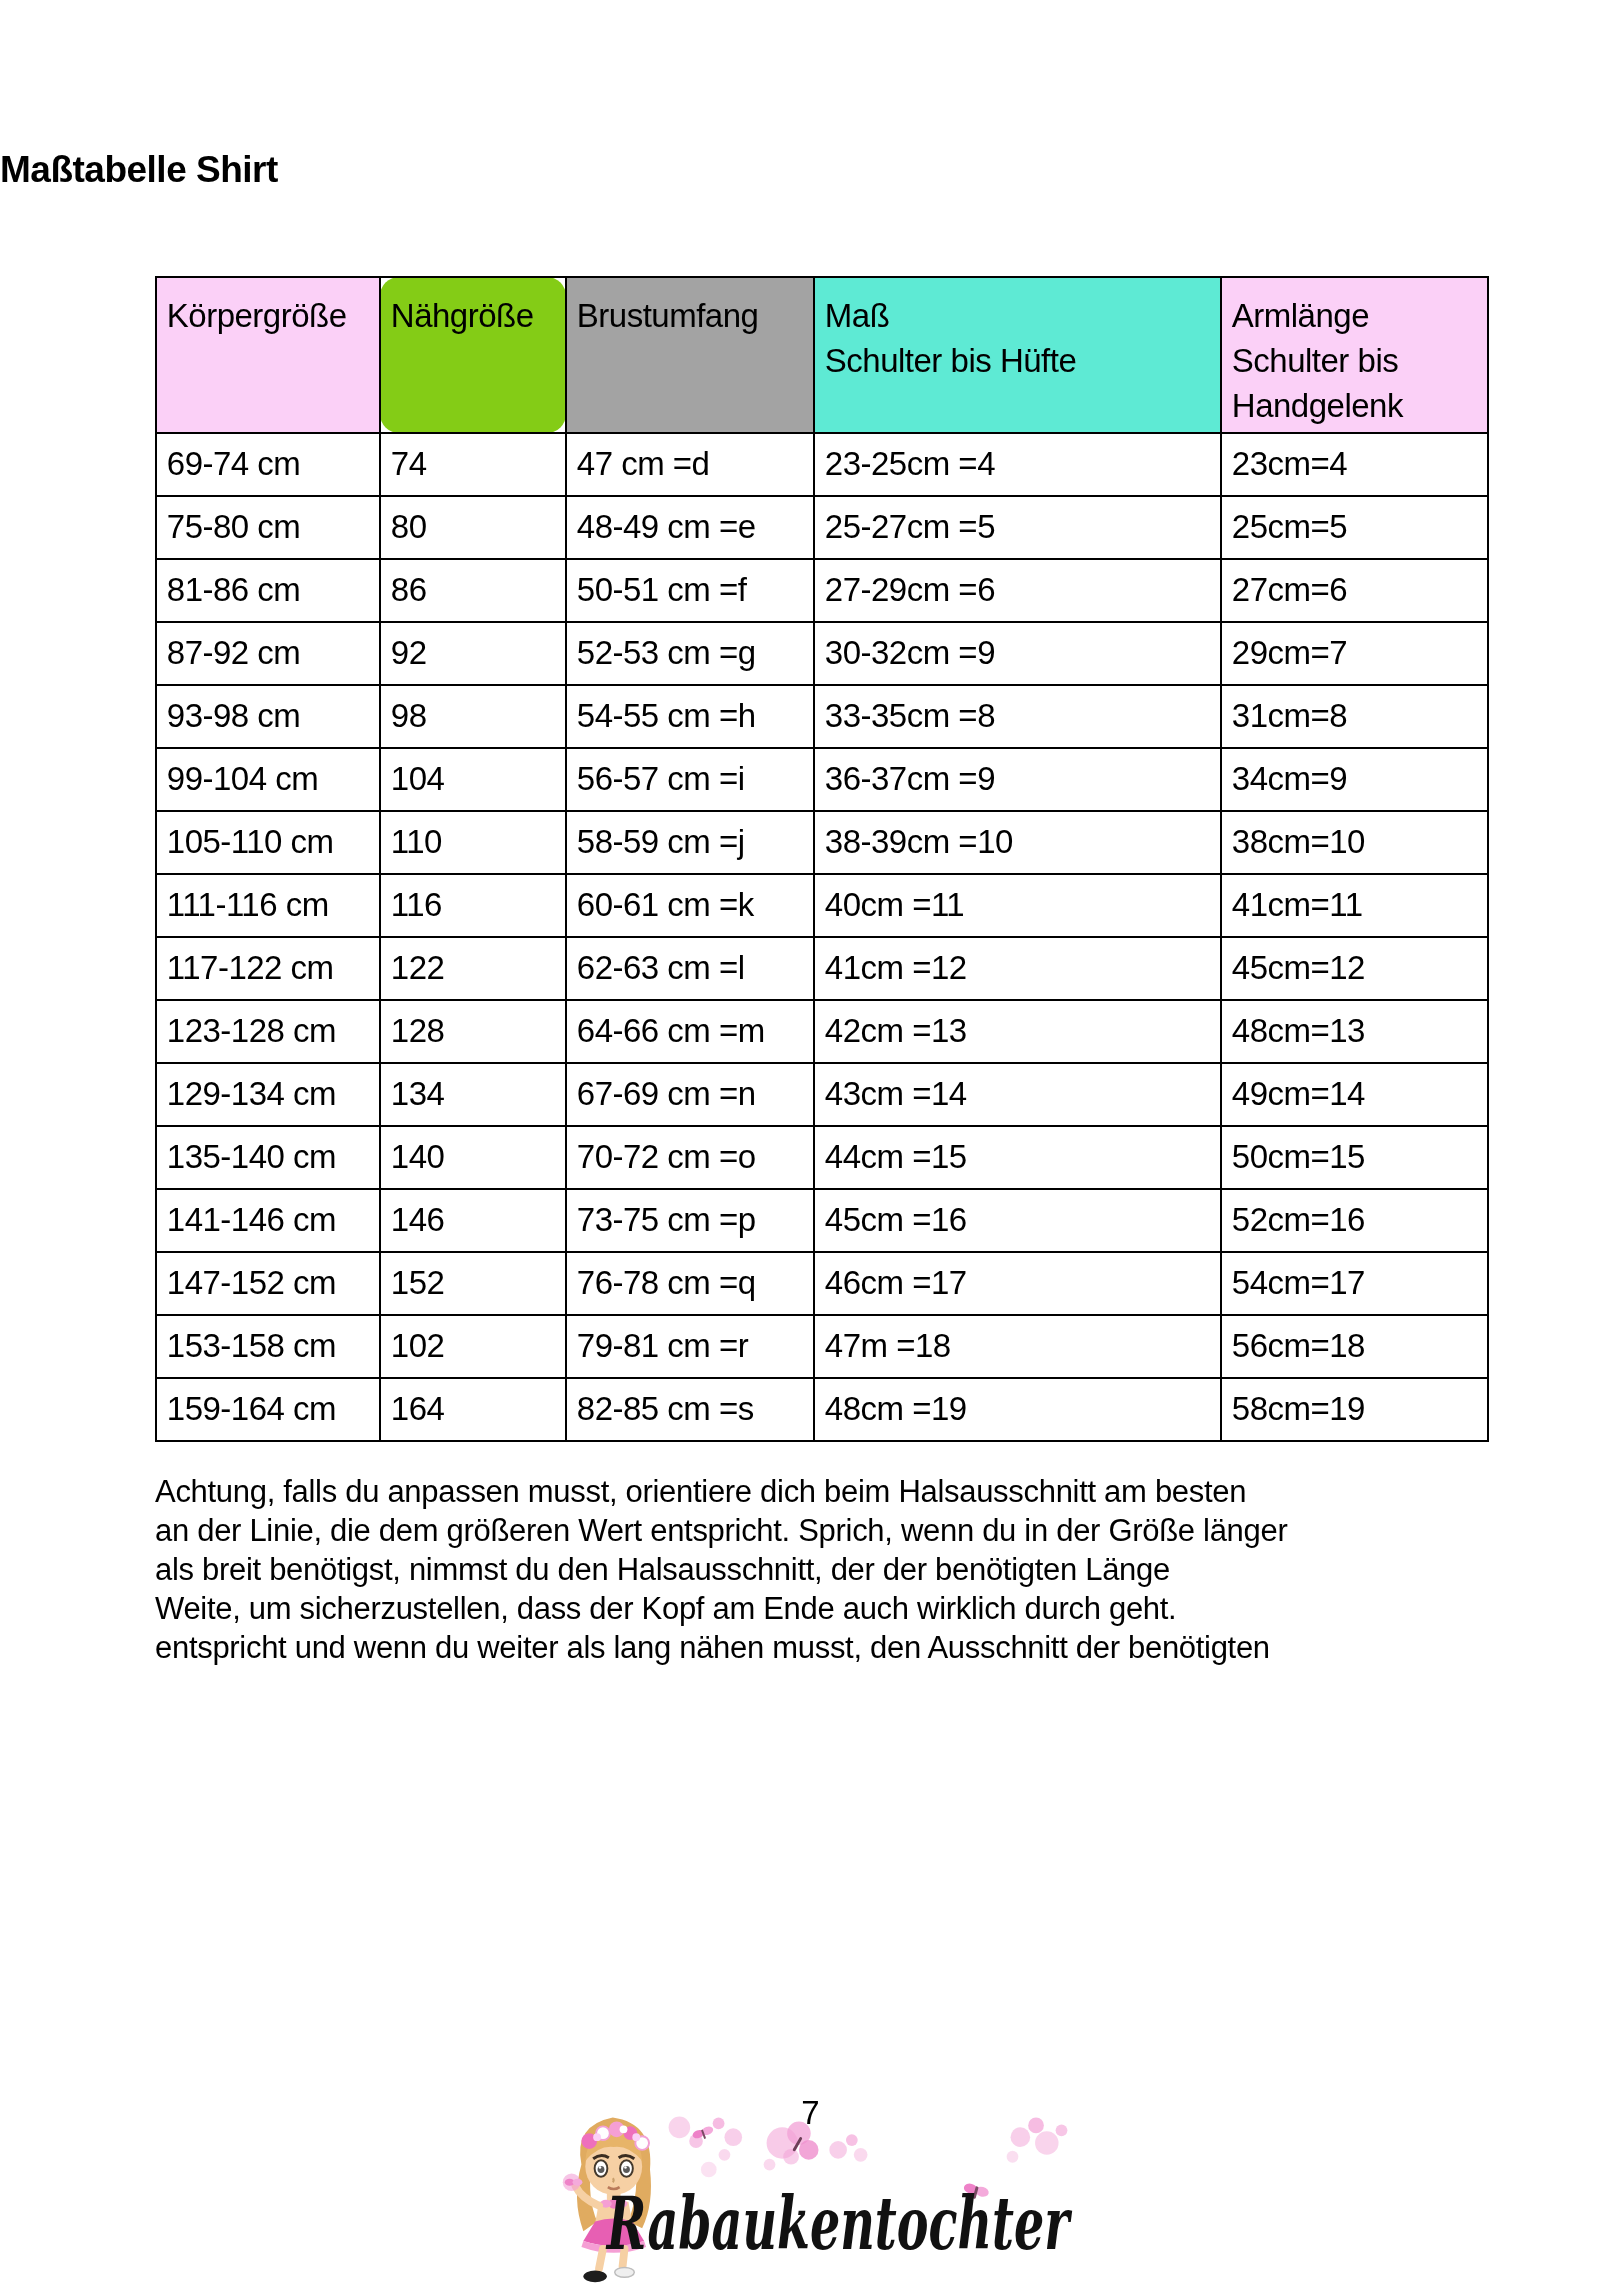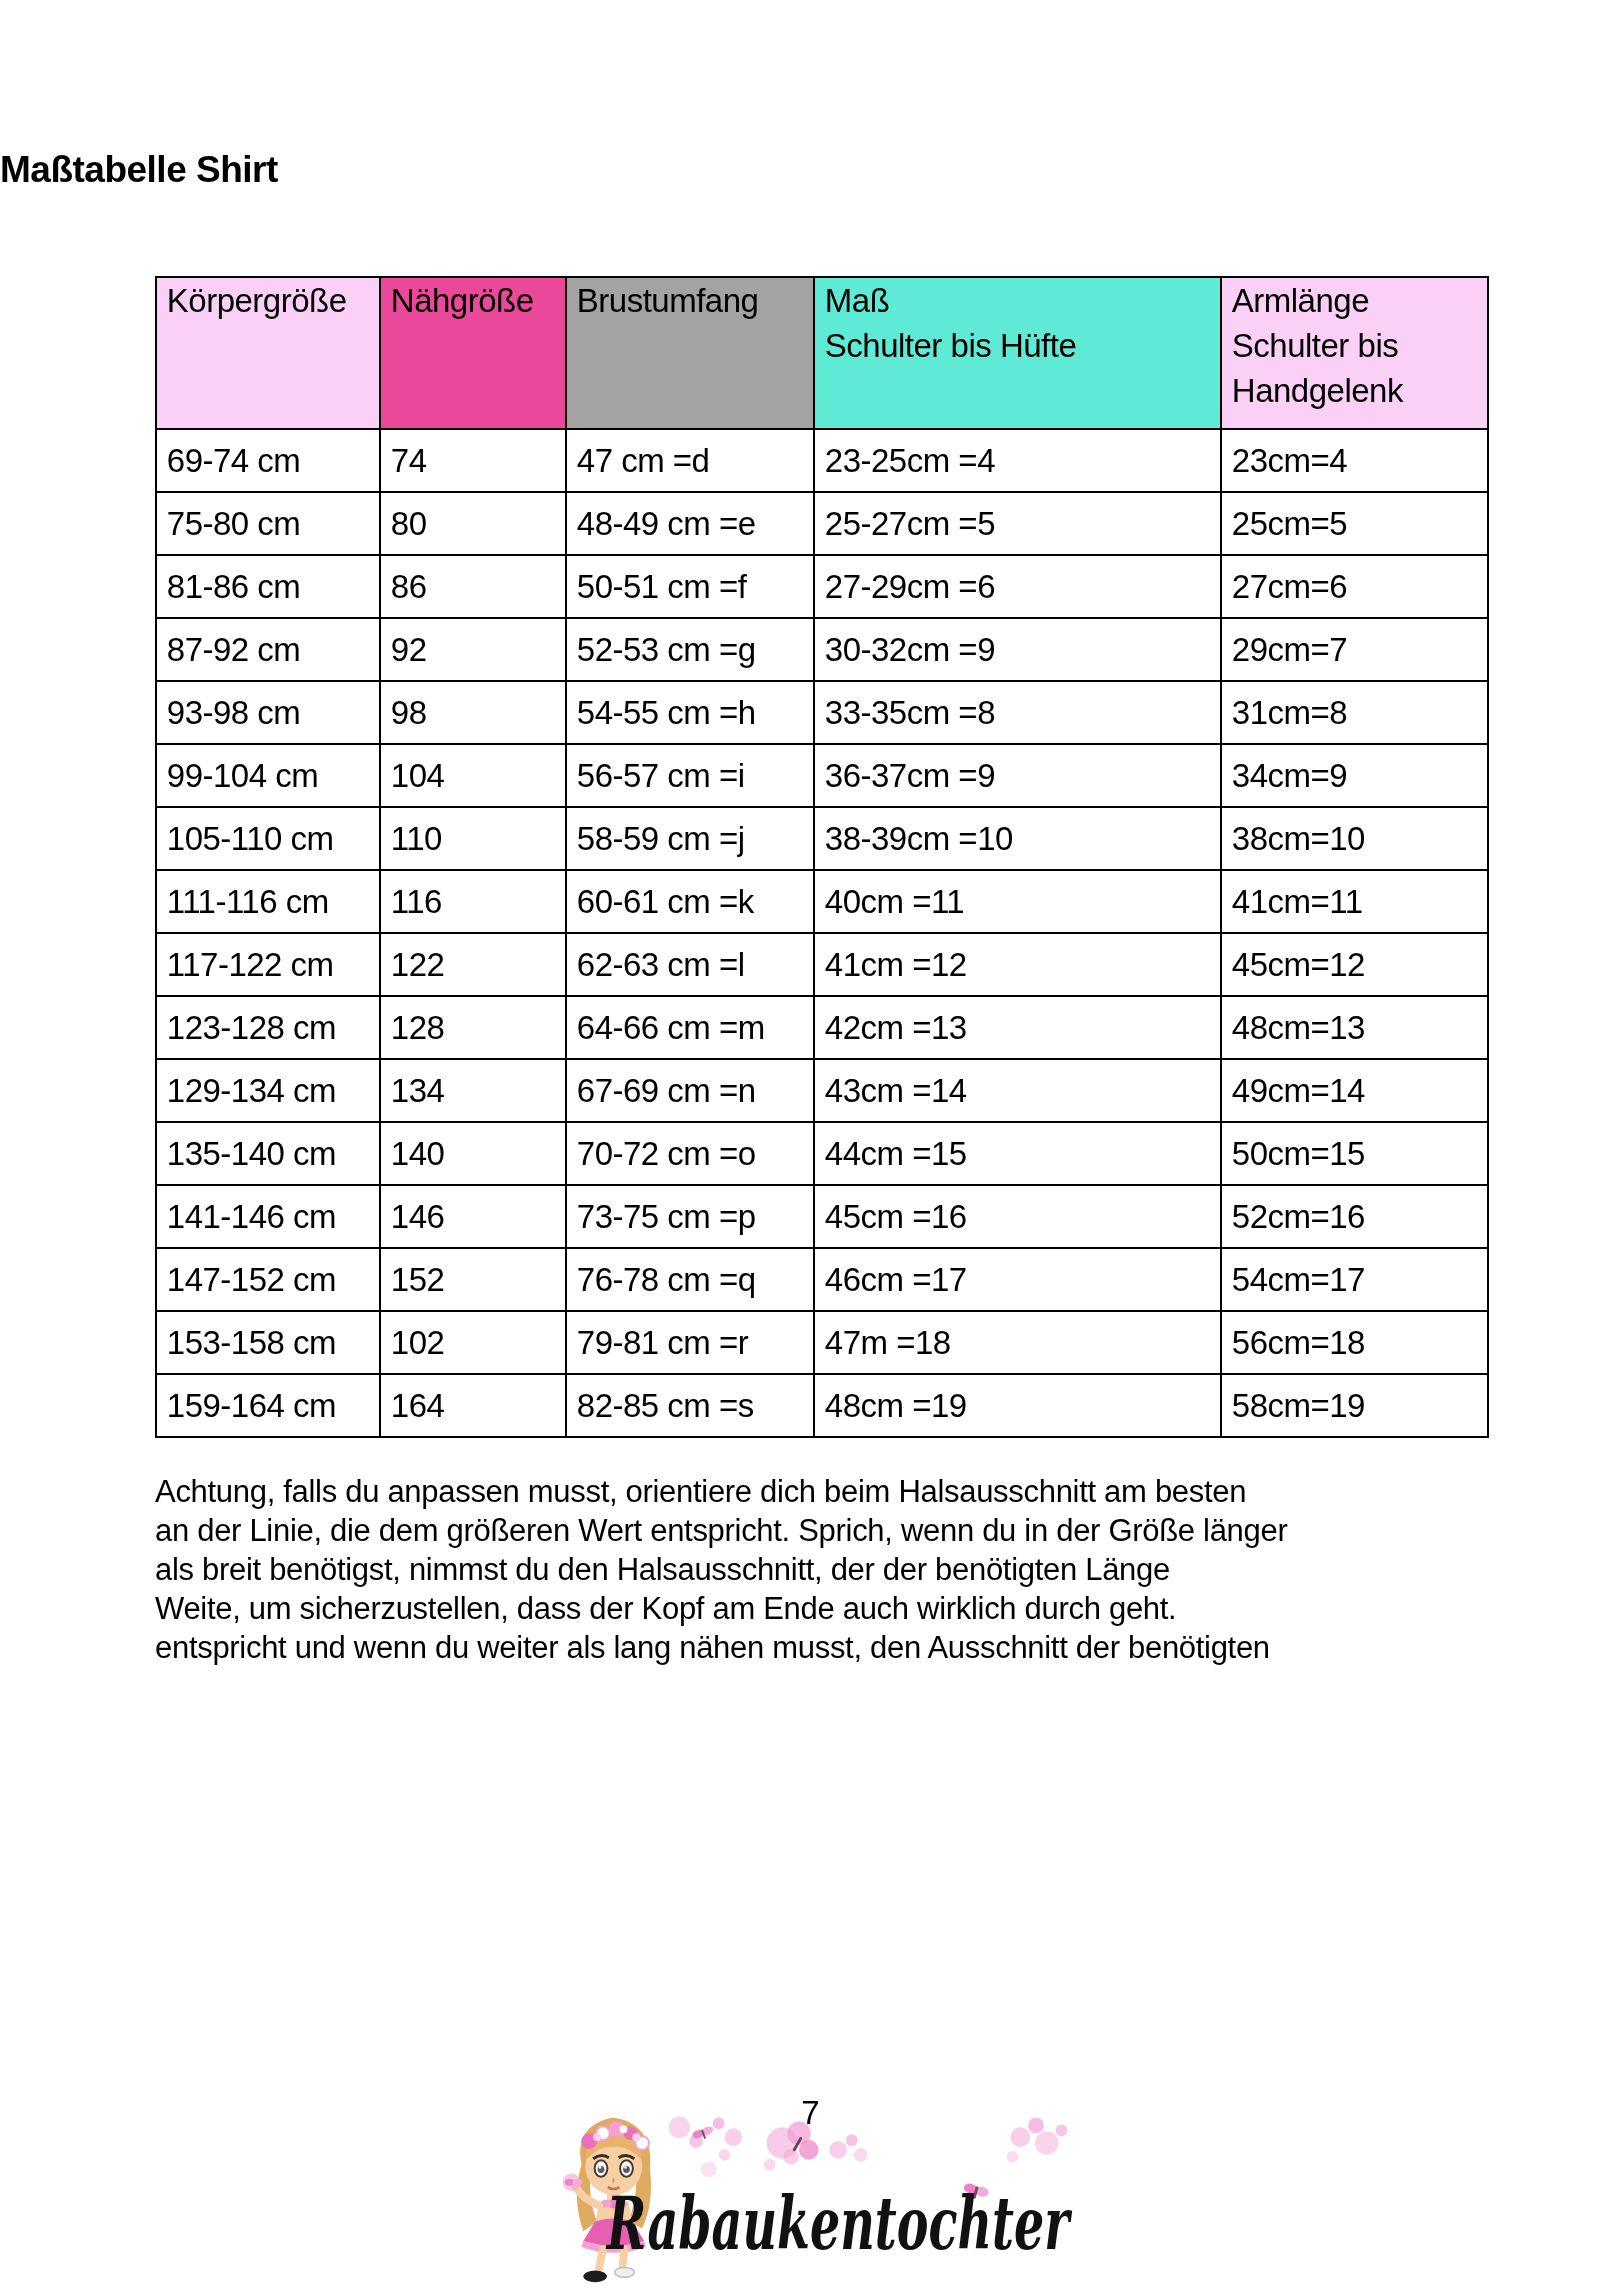--- a/index.html
+++ b/index.html
@@ -41,21 +41,21 @@
     text-align: left;
     font-weight: normal;
     padding: 3.9px 9.8px;
     overflow: hidden;
   }
   table.size-table th {
     height: 152px;
     vertical-align: top;
     white-space: pre-line;
     line-height: 45px;
-    padding-top: 0;
+    padding-top: 15px;
   }
   table.size-table td {
     height: 63px;
     vertical-align: middle;
     white-space: nowrap;
   }
 
   .note {
     position: absolute;
     left: 155px; top: 1472px;
@@ -88,21 +88,21 @@
   <colgroup>
     <col class="c1">
       <col class="c2">
       <col class="c3">
       <col class="c4">
       <col class="c5">
   </colgroup>
   <thead>
       <tr>
         <th style="background: rgb(251, 208, 247);">Körpergröße</th>
-        <th style="background: #ec4899;">Nähgröße</th>
+        <th style="background: #84cc16; border-radius: 19px;">Nähgröße</th>
         <th style="background: #a3a3a3;">Brustumfang</th>
         <th style="background: #5eead4;">Maß
 Schulter bis Hüfte</th>
         <th style="background: rgb(251, 208, 247);">Armlänge
 Schulter bis
 Handgelenk</th>
       </tr>
     </thead>
   <tbody>
       <tr>

